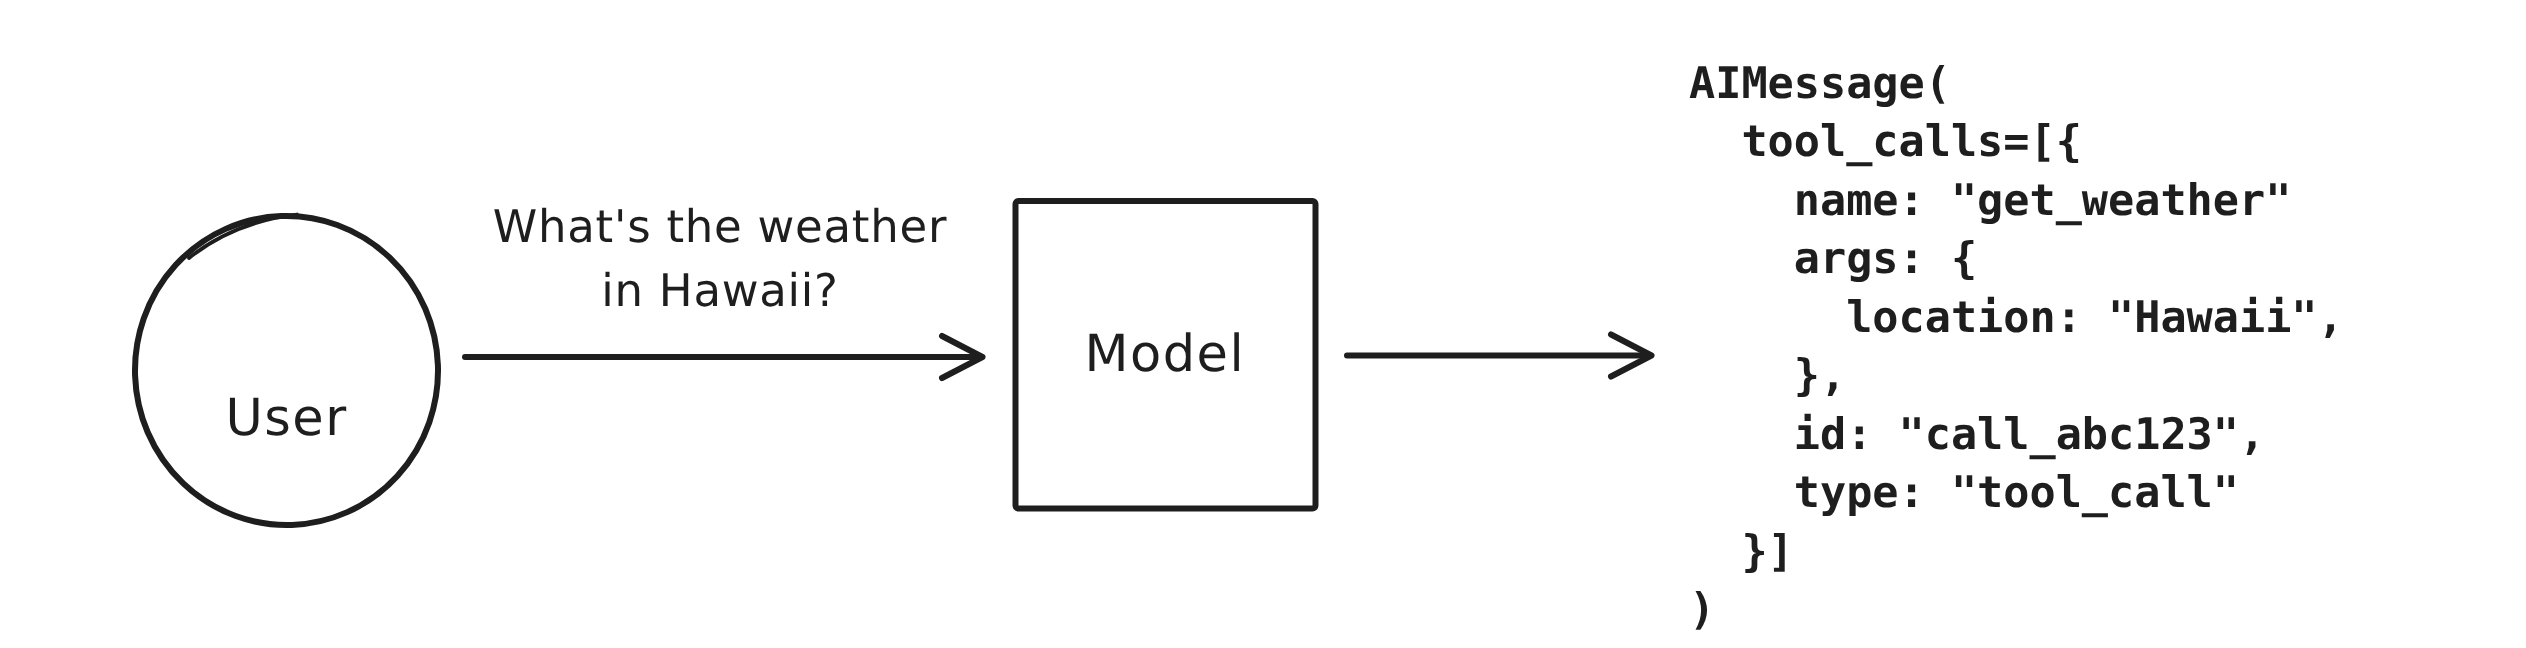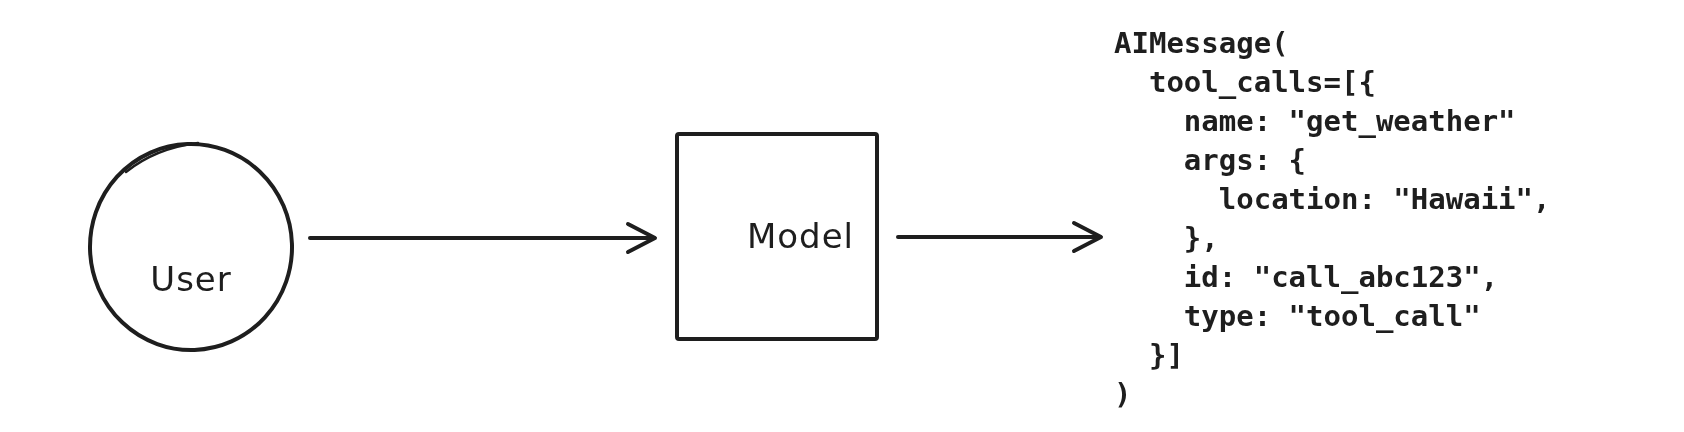--- a/index.html
+++ b/index.html
@@ -44,36 +44,35 @@
     letter-spacing: 1px;
     margin-top: 33px;
   }
   .model-label {
     left: 676px;
     top: 216px;
     width: 201px;
     text-align: center;
     font-size: 34px;
     letter-spacing: 1px;
-    margin-left: 24px;
   }
   .msg-label {
     left: 300px;
     top: 130px;
     width: 360px;
     text-align: center;
     font-size: 30px;
     line-height: 43px;
     letter-spacing: 0.5px;
   }
   .code {
     position: absolute;
     left: 1114px;
     top: 24px;
-    margin: 0;
+    margin: 12px;
     font-family: "DejaVu Sans Mono", monospace;
     font-size: 29px;
     line-height: 39px;
     font-weight: 700;
     color: var(--stroke, #1e1e1e);
     white-space: pre;
   }
 </style>
 </head>
 <body>
@@ -91,20 +90,24 @@
     <rect x="677" y="134" width="200" height="205" stroke-width="4" rx="2"></rect>
 
     <path d="M898 237 L1098 237" stroke-width="4"></path>
     <path d="M1074 223 L1101 237 L1074 251" stroke-width="4"></path>
   </svg>
 
   <div class="label user-label">User</div>
 
   <div class="label model-label">Model</div>
 
+  <div class="label msg-label">
+    <div>What's the weather</div>
+    <div>in Hawaii?</div>
+  </div>
 
   <pre class="code">AIMessage(
   tool_calls=[{
     name: "get_weather"
     args: {
       location: "Hawaii",
     },
     id: "call_abc123",
     type: "tool_call"
   }]

